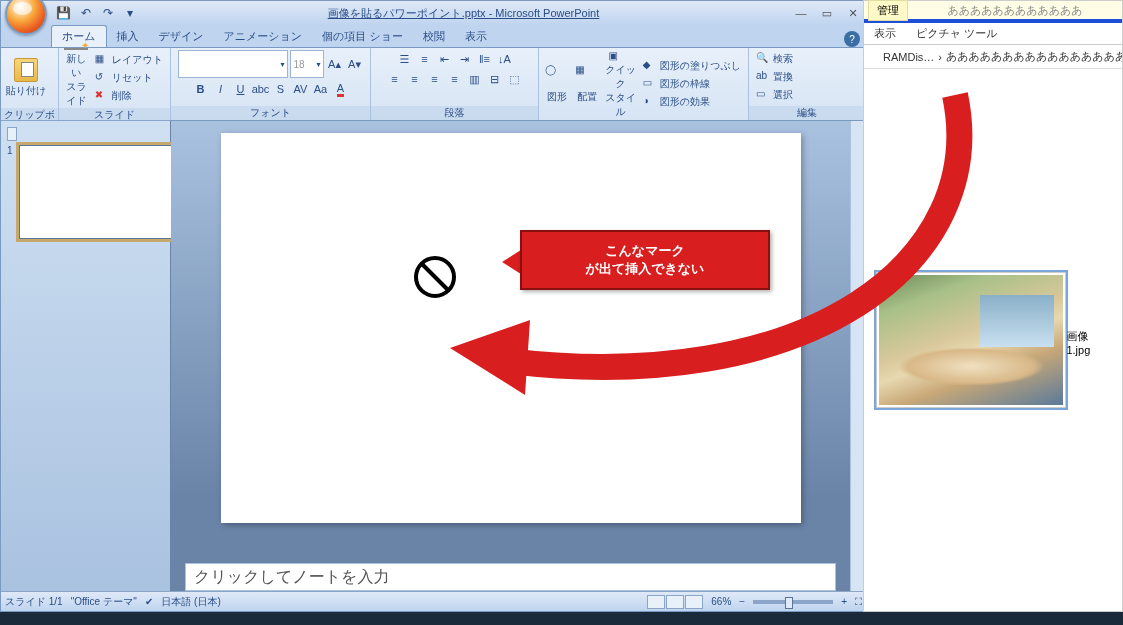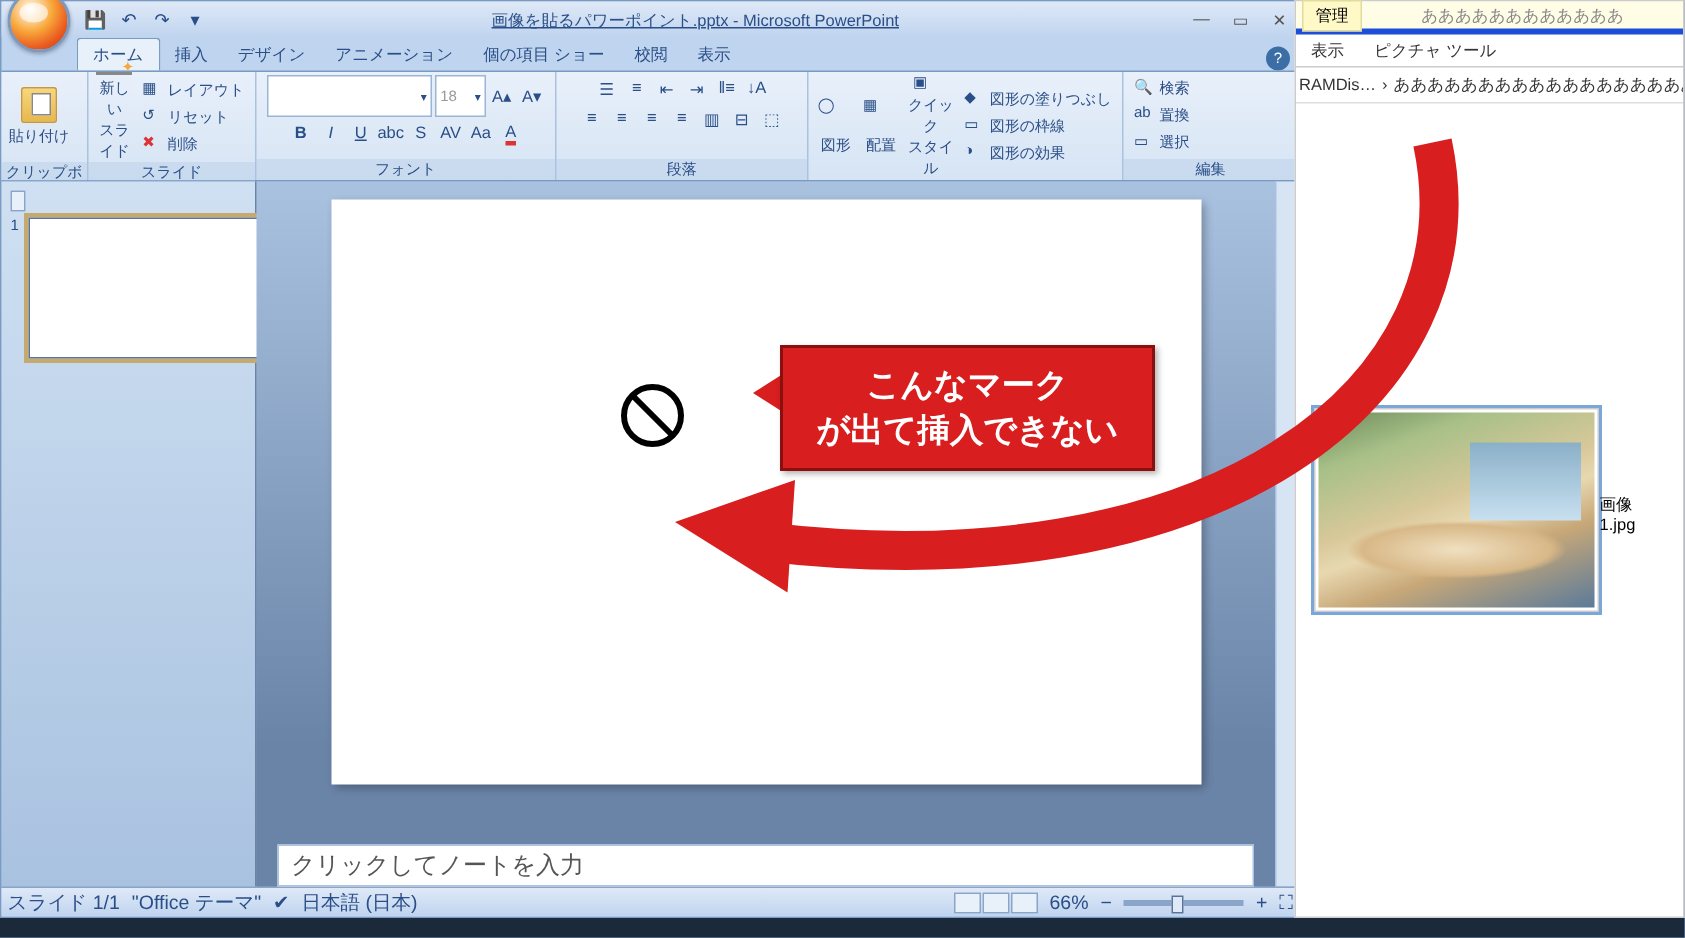--- a/index.html
+++ b/index.html
@@ -41,45 +41,45 @@
 .thumb-pane { width:170px; background:linear-gradient(#cfe0f2,#a9c2e0); border-right:1px solid #6a84a8; padding:6px; }
 .thumb-tab{height:14px;background:#e8f0fa;width:10px;border:1px solid #8aa5c8;margin-bottom:4px;}
 .thumb { width:155px; height:94px; background:#fff; border:1px solid #5a7498; box-shadow:0 0 0 3px #c5a96f; position:relative;}
 .thumb-num{position:absolute;left:-12px;top:0;font-size:10px;color:#2a4e87;}
 .slide-area { flex:1; display:flex; flex-direction:column; background:linear-gradient(#a9c2e0,#6a84a8 80%); position:relative; }
 .slide-scroll{flex:1;display:flex;align-items:flex-start;justify-content:center;padding:12px 14px 0 14px;min-height:0;}
 .slide { width:580px; height:390px; background:#fff; box-shadow:2px 2px 6px rgba(0,0,0,.3); position:relative; }
 .notes-bar{height:28px;background:#fff;margin:4px 14px 0 14px;border:1px solid #aac2e0;display:flex;align-items:center;padding:0 8px;font-size:16px;color:#555;}
 .vscroll{width:16px;background:#d6e4f4;border-left:1px solid #aac2e0;}
 
-.statusbar{height:20px;background:linear-gradient(#dfe9f7,#bfd4ef);border-top:1px solid #8aa5c8;display:flex;align-items:center;font-size:13px;color:#2a4e87;padding:0 4px;gap:8px;}
+.statusbar{height:20px;background:linear-gradient(#dfe9f7,#bfd4ef);border-top:1px solid #8aa5c8;display:flex;align-items:center;font-size:10px;color:#2a4e87;padding:0 4px;gap:8px;}
 .statusbar .spacer{flex:1;}
 .view-btns{display:flex;gap:1px;}
 .view-btns div{width:18px;height:14px;border:1px solid #8aa5c8;background:#e8f0fa;}
 .zoom-slider{width:80px;height:4px;background:#8aa5c8;position:relative;}
 .zoom-slider::before{content:"";position:absolute;left:40%;top:-3px;width:6px;height:10px;background:#dfe9f7;border:1px solid #5a7498;}
 
 
 .explorer { position:absolute; right:0; top:0; width:260px; height:612px; background:#fff; border:1px solid #ccc; display:flex; flex-direction:column; font-size:11px;}
 .exp-top{height:22px;background:#fffde6;border-bottom:4px solid #1d4ed8;display:flex;align-items:center;}
 .exp-top .tool-tab{background:#fff9c8;border:1px solid #e0dca0;padding:2px 8px;margin-left:4px;}
 .exp-top .title-placeholder{flex:1;text-align:center;color:#888;}
 .exp-tabs{height:22px;display:flex;align-items:flex-end;border-bottom:1px solid #ccc;}
 .exp-tabs div{padding:3px 10px;color:#333;}
-.breadcrumb{height:24px;border-bottom:1px solid #ddd;display:flex;align-items:center;padding:0 2px;color:#333;gap:4px;overflow:hidden;white-space:nowrap;}
+.breadcrumb{height:24px;border-bottom:1px solid #ddd;display:flex;align-items:center;padding:0 19px;color:#333;gap:4px;overflow:hidden;white-space:nowrap;}
 .exp-body{flex:1;padding:12px;display:flex;flex-direction:row;align-items:center;}
 .file-thumb{width:200px;height:136px;border:1px solid #ccc;padding:2px;background:#fff;box-shadow:0 0 0 2px #7aa7d8;}
 .file-img{width:100%;height:100%;background:linear-gradient(160deg,#6b8a5a 0%,#a8c088 20%,#d8c89a 45%,#e8d8b0 55%,#c8a878 70%,#5a7a9a 100%);position:relative;overflow:hidden;}
 .file-img::before{content:"";position:absolute;left:10%;top:55%;width:80%;height:30%;background:radial-gradient(ellipse at center,#f0e0c0,#d8b888 60%,transparent 70%);}
 .file-img::after{content:"";position:absolute;left:55%;top:15%;width:40%;height:40%;background:linear-gradient(#8ab0c8,#c8e0f0);}
 .file-label{margin-top:4px;font-size:11px;}
 .exp-status{height:20px;border-top:1px solid #ddd;display:flex;align-items:center;padding:0 6px;gap:10px;color:#333;}
 
 
-.callout{position:absolute;left:520px;top:230px;width:250px;background:#d81e1e;color:#fff;font-size:22px;font-weight:bold;text-align:center;padding:10px 8px;border:2px solid #8a0f0f;box-shadow:2px 2px 4px rgba(0,0,0,.3);}
+.callout{position:absolute;left:520px;top:230px;width:250px;background:#d81e1e;color:#fff;font-size:13px;font-weight:bold;text-align:center;padding:10px 8px;border:2px solid #8a0f0f;box-shadow:2px 2px 4px rgba(0,0,0,.3);}
 .callout-tail{position:absolute;left:502px;top:248px;width:0;height:0;border-top:14px solid transparent;border-bottom:14px solid transparent;border-right:22px solid #d81e1e;}
 .prohibit{position:absolute;left:412px;top:254px;width:46px;height:46px;}
 .prohibit svg{width:100%;height:100%;}
 
 .red-arrow{position:absolute;left:430px;top:230px;width:540px;height:190px;pointer-events:none;}
 .red-arrow svg{width:100%;height:100%;overflow:visible;}
 
 
 .i-paste{background:linear-gradient(#f8d77a,#e8b84a);border:1px solid #c8983a;border-radius:2px;position:relative;}
 .i-paste::after{content:"";position:absolute;left:25%;top:15%;width:50%;height:60%;background:#fff;border:1px solid #888;}

